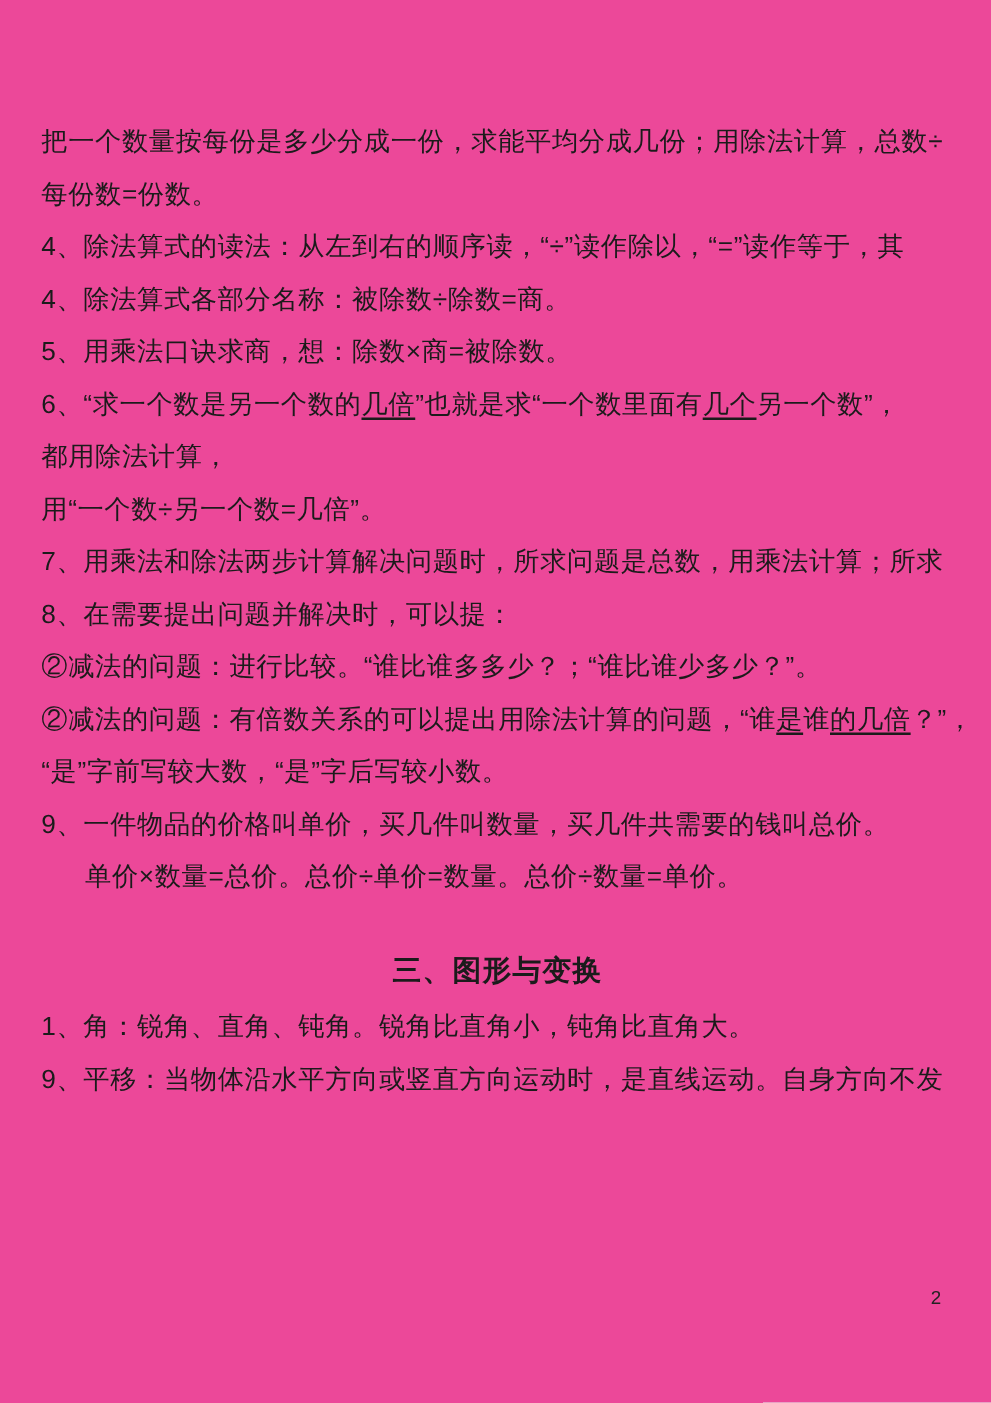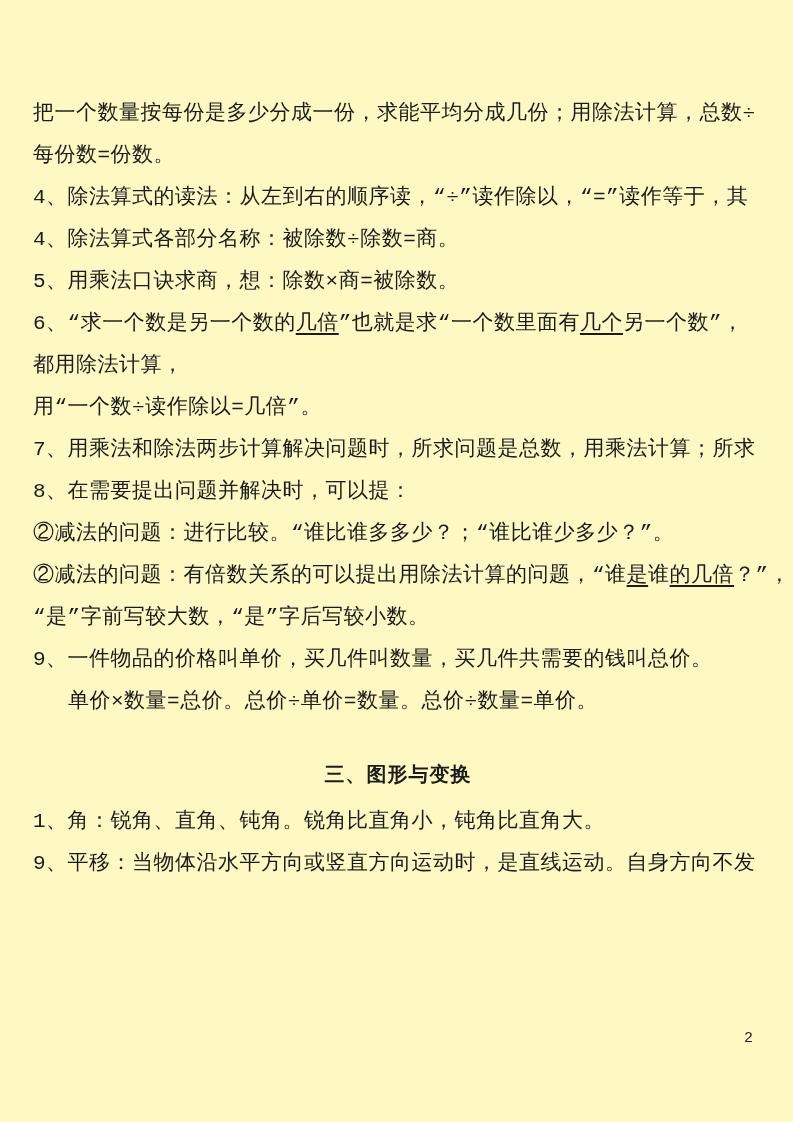--- a/index.html
+++ b/index.html
@@ -5,22 +5,22 @@
   html, body {
     margin: 0;
     padding: 0;
     background: #e8e8e8;
   }
   .page {
     position: relative;
     width: 793px;
     height: 1122px;
     margin: 0 auto;
-    background: #fef9c3;
-    font-family: Liberation Mono, monospace;
+    background: #ec4899;
+    font-family: Liberation Sans, sans-serif;
     overflow: hidden;
   }
   .doc {
     position: absolute;
     left: 33px;
     top: 93px;
     width: 730px;
   }
   .line {
     font-size: 21px;
@@ -31,21 +31,21 @@
     letter-spacing: 0.5px;
   }
   .line.spacer {
     height: 28px;
   }
   .line.heading {
     height: 50px;
     line-height: 50px;
     text-align: center;
     font-weight: bold;
-    font-size: 20px;
+    font-size: 23px;
     white-space: normal;
     letter-spacing: 1px;
   }
   .indent-1 { padding-left: 27px; }
   .indent-2 { padding-left: 35px; }
   .u {
     text-decoration: underline;
     text-underline-offset: 4px;
   }
   .page-number {
@@ -62,21 +62,21 @@
 
 <div class="page">
   <div id="doc-lines" class="doc">
       <div class="line body"><span>把一个数量按每份是多少分成一份，求能平均分成几份；用除法计算，总数÷</span></div>
       <div class="line body"><span>每份数=份数。</span></div>
       <div class="line body"><span>4、除法算式的读法：从左到右的顺序读，“÷”读作除以，“=”读作等于，其</span></div>
       <div class="line body"><span>4、除法算式各部分名称：被除数÷除数=商。</span></div>
       <div class="line body"><span>5、用乘法口诀求商，想：除数×商=被除数。</span></div>
       <div class="line body"><span>6、“求一个数是另一个数的</span><span class="u">几倍</span><span>”也就是求“一个数里面有</span><span class="u">几个</span><span>另一个数”，</span></div>
       <div class="line body"><span>都用除法计算，</span></div>
-      <div class="line body"><span>用“一个数÷读作除以=几倍”。</span></div>
+      <div class="line body"><span>用“一个数÷另一个数=几倍”。</span></div>
       <div class="line body"><span>7、用乘法和除法两步计算解决问题时，所求问题是总数，用乘法计算；所求</span></div>
       <div class="line body"><span>8、在需要提出问题并解决时，可以提：</span></div>
       <div class="line body"><span>②减法的问题：进行比较。“谁比谁多多少？；“谁比谁少多少？”。</span></div>
       <div class="line body"><span>②减法的问题：有倍数关系的可以提出用除法计算的问题，“谁</span><span class="u">是</span><span>谁</span><span class="u">的几倍</span><span>？”，</span></div>
       <div class="line body"><span>“是”字前写较大数，“是”字后写较小数。</span></div>
       <div class="line body"><span>9、一件物品的价格叫单价，买几件叫数量，买几件共需要的钱叫总价。</span></div>
       <div class="line body indent-2"><span>单价×数量=总价。总价÷单价=数量。总价÷数量=单价。</span></div>
       <div class="line spacer"></div>
       <div class="line heading"><span>三、图形与变换</span></div>
       <div class="line body"><span>1、角：锐角、直角、钝角。锐角比直角小，钝角比直角大。</span></div>

